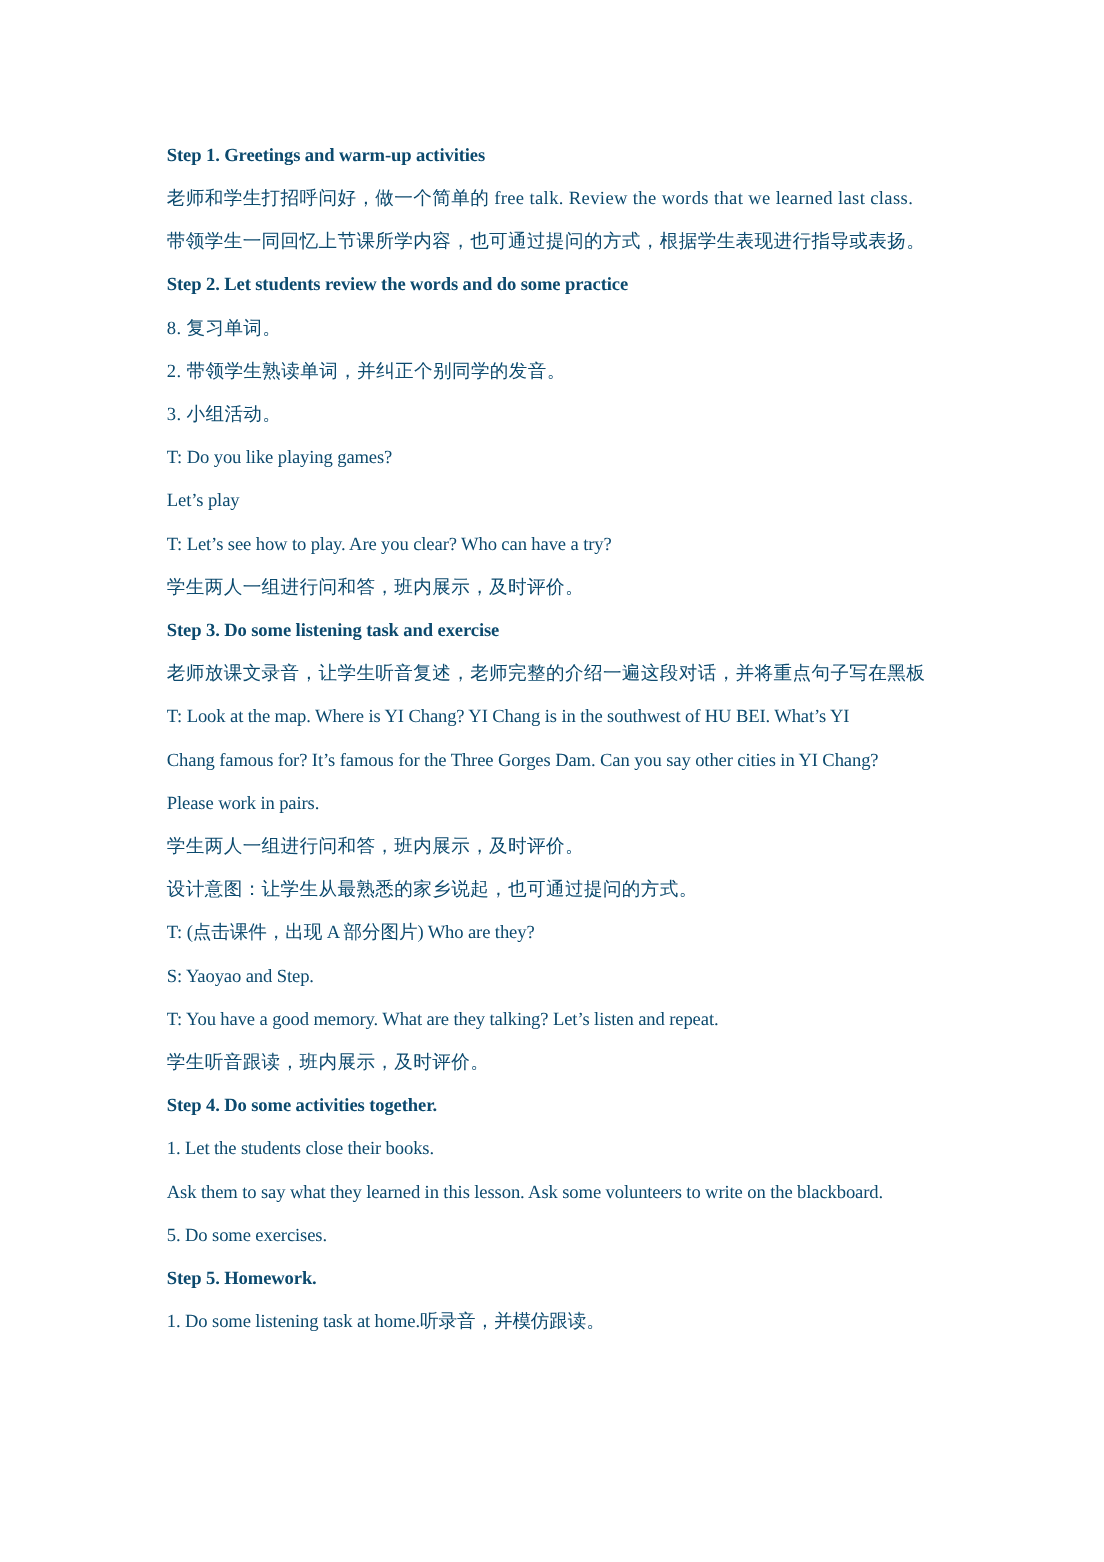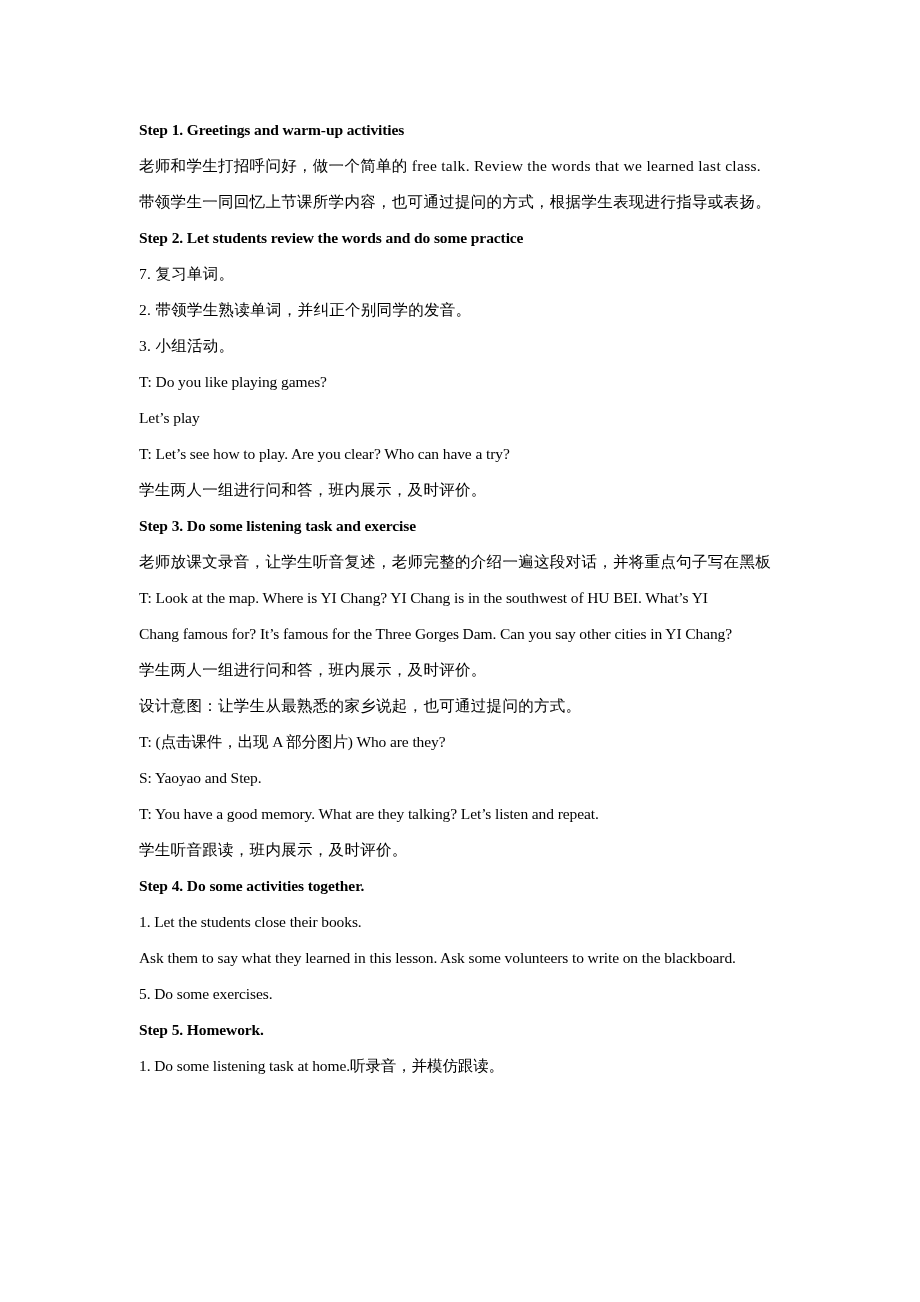--- a/index.html
+++ b/index.html
@@ -13,21 +13,21 @@
     position: relative;
     overflow: hidden;
   }
   .page {
     position: absolute;
     left: 139px;
     top: 118px;
     width: 650px;
     font-family: "Liberation Serif", "DejaVu Serif", serif;
     font-size: 15.5px;
-    color: #000000;
+    color: #0c4a6e;
   }
   .line {
     height: 36px;
     line-height: 24px;
     white-space: nowrap;
     letter-spacing: -0.1px;
   }
   .heading {
     font-weight: bold;
   }
@@ -36,31 +36,32 @@
   }
 </style>
 </head>
 <body>
 
 <div class="page">
   <div class="line heading">Step 1. Greetings and warm-up activities</div>
   <div class="line zh">老师和学生打招呼问好，做一个简单的 free talk. Review the words that we learned last class.</div>
   <div class="line zh">带领学生一同回忆上节课所学内容，也可通过提问的方式，根据学生表现进行指导或表扬。</div>
   <div class="line heading">Step 2. Let students review the words and do some practice</div>
-  <div class="line zh">7.  复习单词。</div>
+  <div class="line zh">8.  复习单词。</div>
   <div class="line zh">2.  带领学生熟读单词，并纠正个别同学的发音。</div>
   <div class="line zh">3.  小组活动。</div>
   <div class="line">T: Do you like playing games?</div>
   <div class="line">Let’s play</div>
   <div class="line">T: Let’s see how to play. Are you clear? Who can have a try?</div>
   <div class="line zh">学生两人一组进行问和答，班内展示，及时评价。</div>
   <div class="line heading">Step 3. Do some listening task and exercise</div>
   <div class="line zh">老师放课文录音，让学生听音复述，老师完整的介绍一遍这段对话，并将重点句子写在黑板</div>
   <div class="line">T: Look at the map. Where is YI Chang? YI Chang is in the southwest of HU BEI. What’s YI</div>
   <div class="line">Chang famous for? It’s famous for the Three Gorges Dam. Can you say other cities in YI Chang?</div>
+  <div class="line">Please work in pairs.</div>
   <div class="line zh">学生两人一组进行问和答，班内展示，及时评价。</div>
   <div class="line zh">设计意图：让学生从最熟悉的家乡说起，也可通过提问的方式。</div>
   <div class="line">T: (点击课件，出现 A 部分图片) Who are they?</div>
   <div class="line">S: Yaoyao and Step.</div>
   <div class="line">T: You have a good memory. What are they talking? Let’s listen and repeat.</div>
   <div class="line zh">学生听音跟读，班内展示，及时评价。</div>
   <div class="line heading">Step 4. Do some activities together.</div>
   <div class="line">1. Let the students close their books.</div>
   <div class="line">Ask them to say what they learned in this lesson. Ask some volunteers to write on the blackboard.</div>
   <div class="line">5. Do some exercises.</div>

